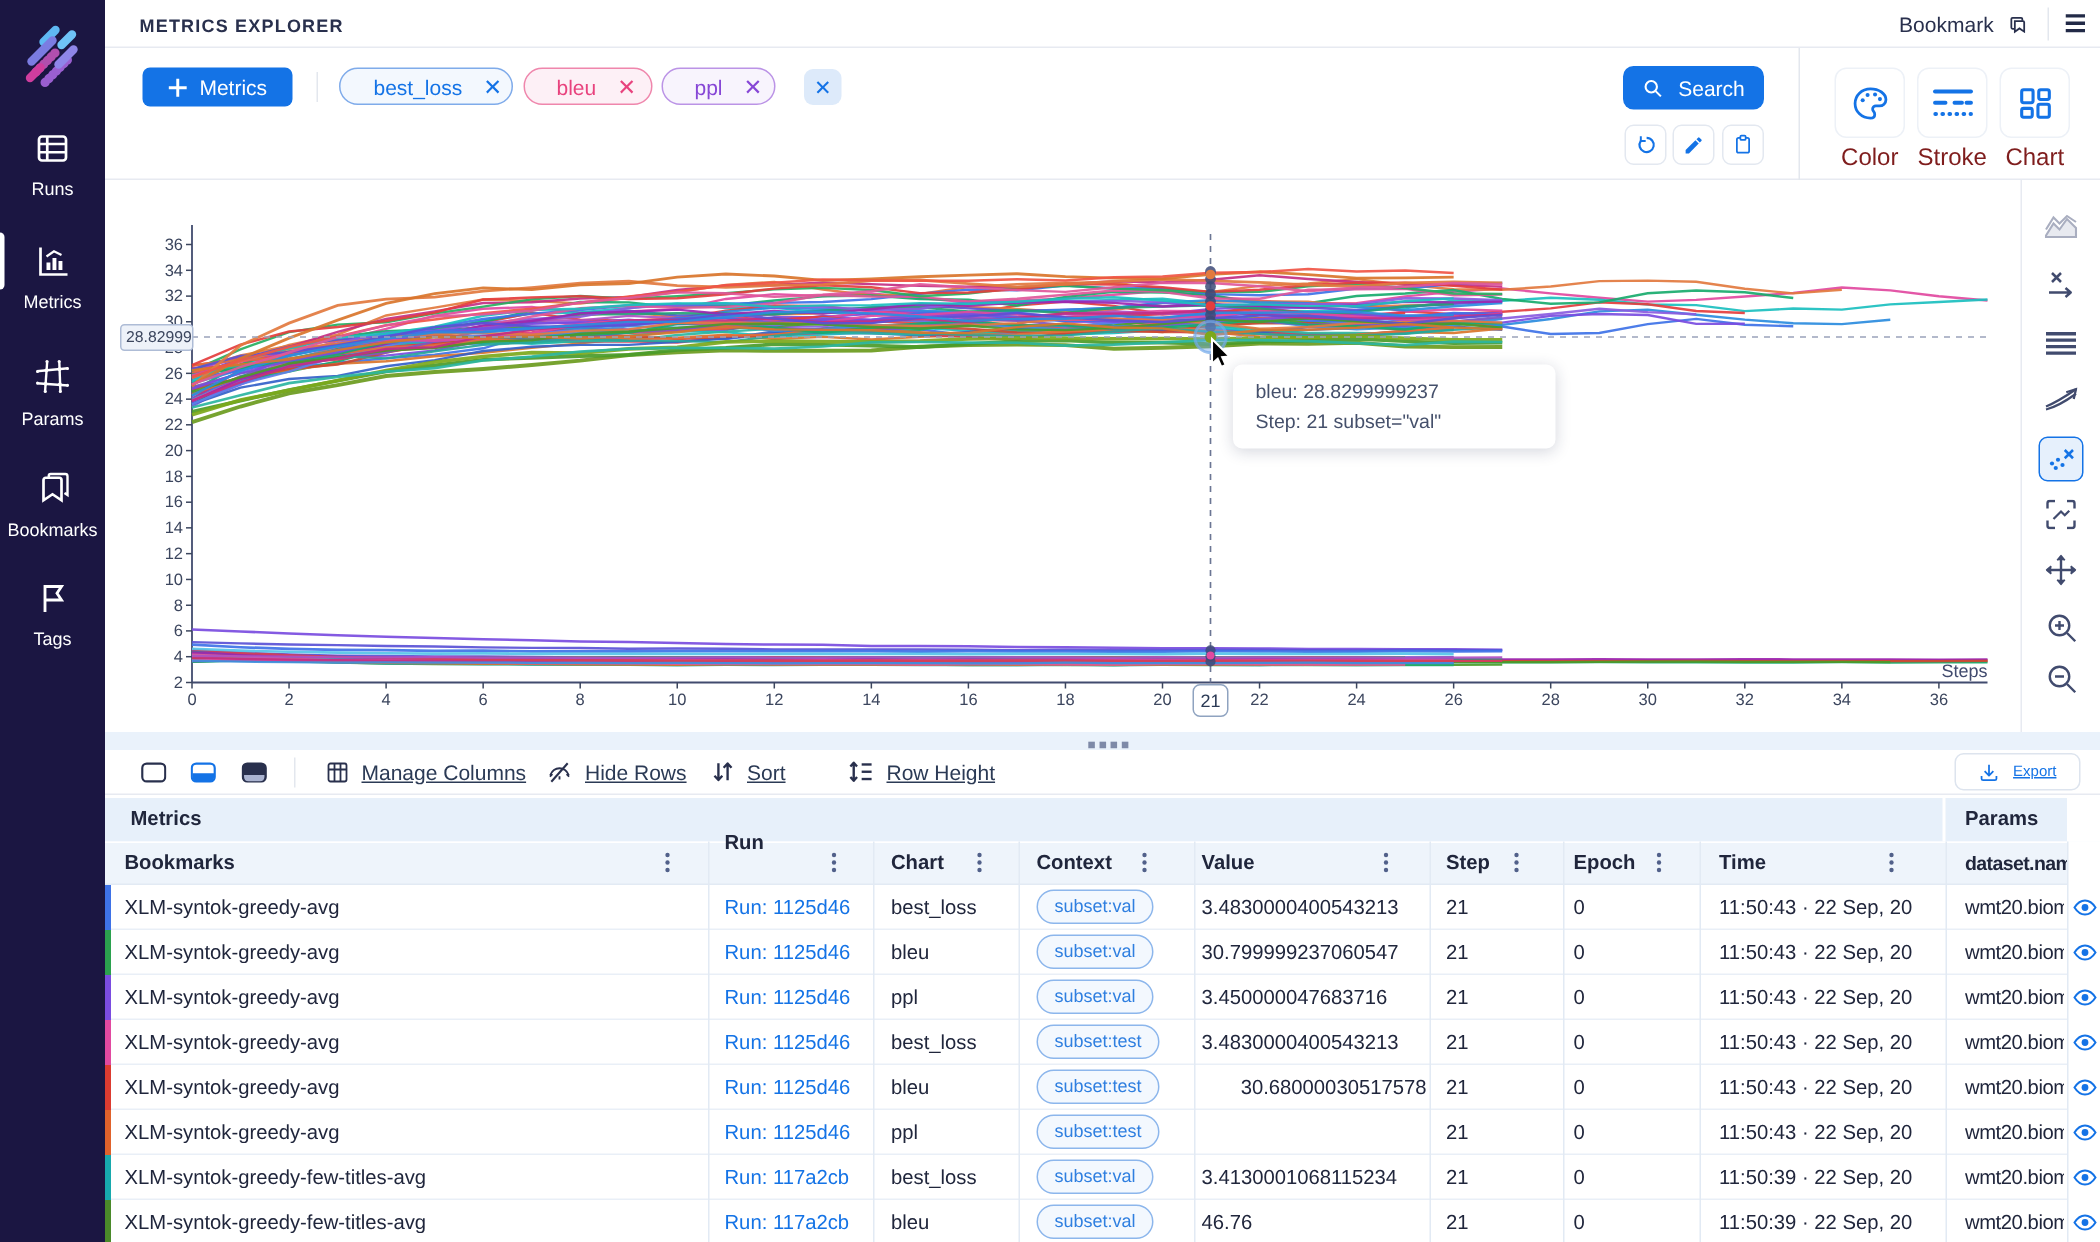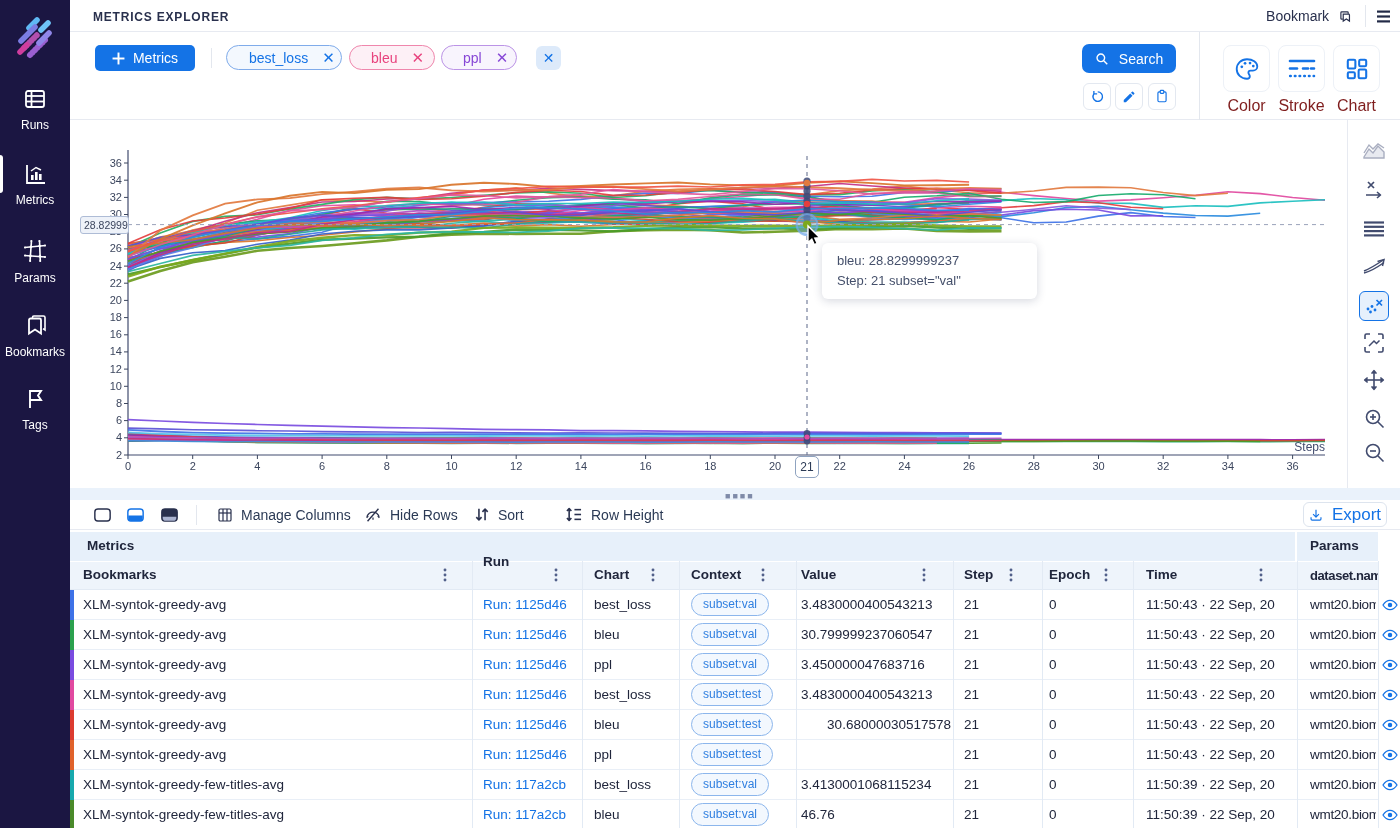--- a/index.html
+++ b/index.html
@@ -32,22 +32,22 @@
 .rail-active { background:#e6f0fc; border:1px solid #1473E6; }
 #tooltip { position:absolute; left:822px; top:243px; width:215px; height:56px; background:#fff; border-radius:6px; box-shadow:0 2px 10px rgba(30,40,80,0.18); z-index:15; padding:10px 0 0 15px; }
 #tooltip .l1 { font-size:13px; color:#45506b; margin-bottom:5px; }
 #ytag { position:absolute; left:80px; top:216px; width:49px; height:18px; background:#eef2f9; border:1px solid #aebcd6; border-radius:3px; font-size:10.5px; color:#3c465e; line-height:16px; padding-left:3px; overflow:hidden; z-index:12; }
 #xtag { position:absolute; left:795px; top:456px; width:24px; height:22px; background:#fff; border:1px solid #8fa3c0; border-radius:5px; font-size:12px; color:#2b3a55; text-align:center; line-height:20px; z-index:12; }
 
 #resizer { position:absolute; left:70px; top:488px; width:1330px; height:12px; background:#eaf2fb; }
 #resizer .dots { position:absolute; left:655px; top:3px; color:#7e8aa8; font-size:9px; letter-spacing:2px; }
 
 #ttoolbar { position:absolute; left:70px; top:500px; width:1330px; height:30px; background:#fff; border-bottom:1px solid #e7eaf1; }
-.tt-item { position:absolute; top:0; height:29px; display:flex; align-items:center; font-size:14px; color:#2b3a55; }
-#export-btn { position:absolute; left:1233px; top:2px; width:84px; height:25px; border:1px solid #dde4ee; border-radius:6px; color:#1473E6; font-size:17px; display:flex; align-items:center; justify-content:center; background:#fff; }
+.tt-item { position:absolute; top:0; height:29px; display:flex; align-items:center; font-size:14px; color:#2b3a55;text-decoration:underline; }
+#export-btn { position:absolute; left:1233px; top:2px; width:84px; height:25px; border:1px solid #dde4ee; border-radius:6px; color:#1473E6; font-size:10px; display:flex; align-items:center; justify-content:center; background:#fff;text-decoration:underline; }
 
 #tbl { position:absolute; left:70px; top:532px; width:1330px; height:296px; background:#fff; font-size:13.5px; color:#20263c; }
 .grp-row { position:absolute; left:0; top:0; width:1225px; height:29px; background:#e7f0fa; }
 .hdr-row { position:absolute; left:0; top:29px; width:1330px; height:29px; background:#eef4fb; border-top:1px solid #fff; border-bottom:1px solid #e2eaf4; }
 .hcell { position:absolute; font-weight:bold; font-size:13.5px; color:#20263c; top:6px; }
 .dots3 { position:absolute; top:8px; width:4px; }
 .row { position:absolute; left:0; width:1330px; height:30px; border-bottom:1px solid #e9eff7; background:#fff; }
 .cell { position:absolute; top:7px; white-space:nowrap; overflow:hidden; }
 .strip { position:absolute; left:0; top:0; width:4px; height:30px; }
 .runlink { color:#1473E6; }

